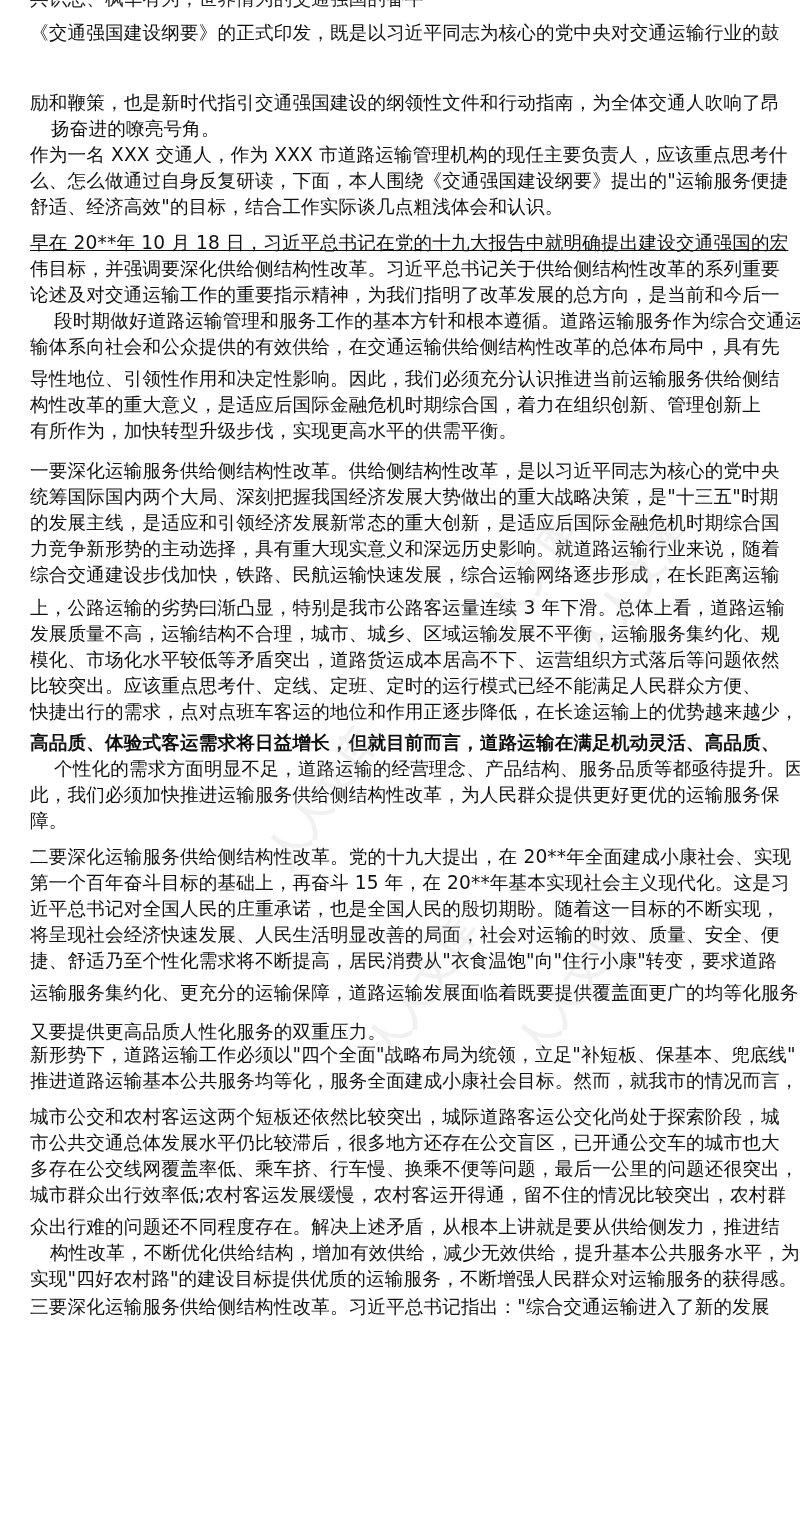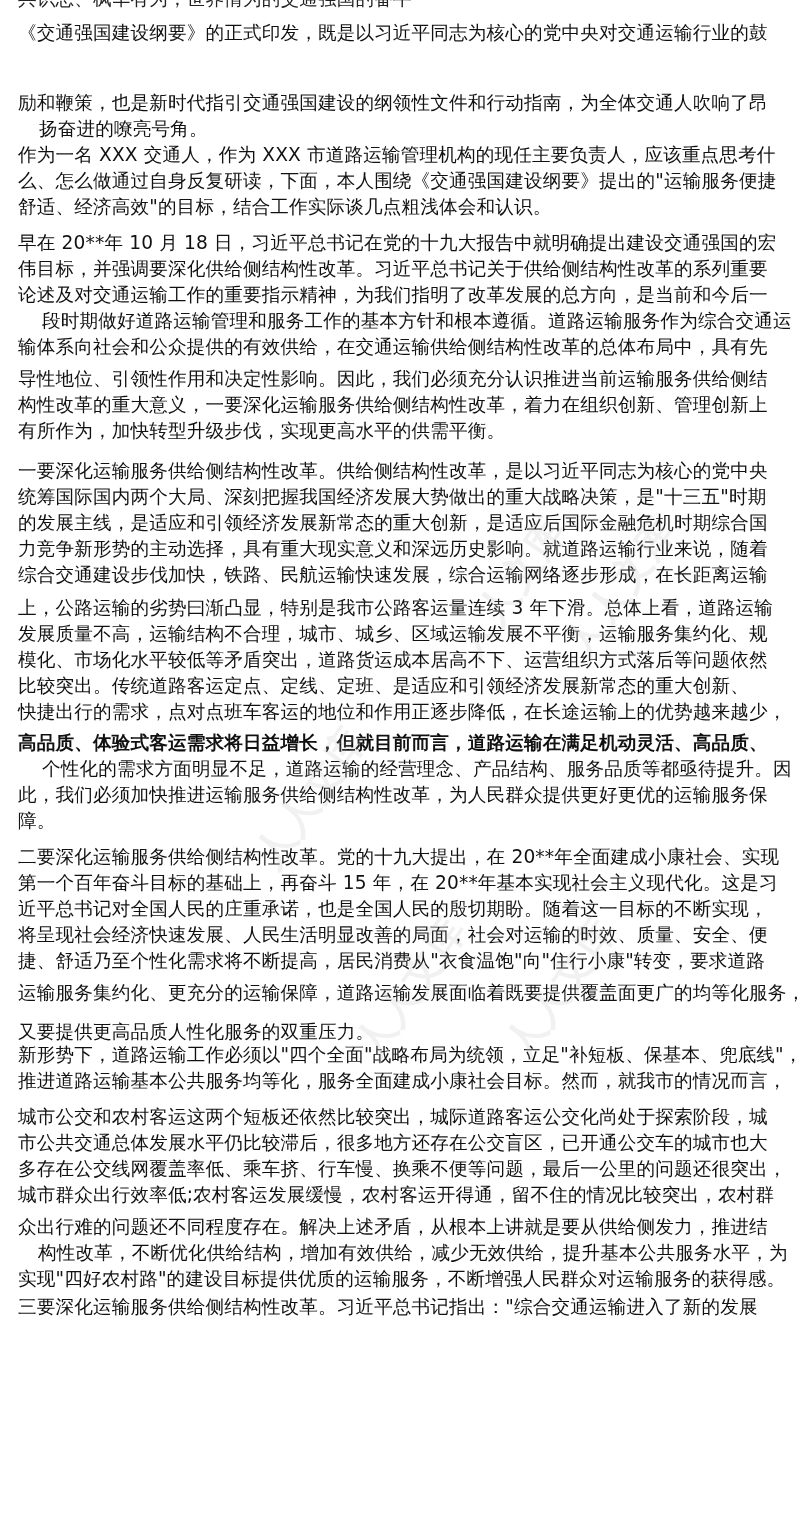--- a/index.html
+++ b/index.html
@@ -6,21 +6,21 @@
     body {
       width: 800px;
       height: 1514px;
       position: relative;
       overflow: hidden;
       font-family: "DejaVu Sans", "Liberation Sans", sans-serif;
       color: #111111;
     }
     .page {
       position: absolute;
-      left: 0; top: 0;
+      left: 12px; top: 0;
       width: 760px;
       height: 1514px;
     }
     .line {
       position: absolute;
       left: 18px;
       width: 770px;
       font-size: 18.6px;
       line-height: 22px;
       white-space: nowrap;
@@ -60,37 +60,37 @@
 
   <div class="line cut-line">共识思、枫华有为，世界情为的交通强国的备牛</div>
 
   <div id="lines">
       <div class="line" style="top: 22px;">《交通强国建设纲要》的正式印发，既是以习近平同志为核心的党中央对交通运输行业的鼓</div>
       <div class="line" style="top: 92px;">励和鞭策，也是新时代指引交通强国建设的纲领性文件和行动指南，为全体交通人吹响了昂</div>
       <div class="line" style="top: 118px; margin-left: 21px;">扬奋进的嘹亮号角。</div>
       <div class="line" style="top: 144px;">作为一名 XXX 交通人，作为 XXX 市道路运输管理机构的现任主要负责人，应该重点思考什</div>
       <div class="line" style="top: 170px;">么、怎么做通过自身反复研读，下面，本人围绕《交通强国建设纲要》提出的"运输服务便捷</div>
       <div class="line" style="top: 196px;">舒适、经济高效"的目标，结合工作实际谈几点粗浅体会和认识。</div>
-      <div class="line" style="top: 232px;">早在 20**年 10 月 18 日，习近平总书记在党的十九大报告中就明确提出建设交通强国的宏</div>
+      <div class="line" style="top: 232px; text-decoration: underline;">早在 20**年 10 月 18 日，习近平总书记在党的十九大报告中就明确提出建设交通强国的宏</div>
       <div class="line" style="top: 258px;">伟目标，并强调要深化供给侧结构性改革。习近平总书记关于供给侧结构性改革的系列重要</div>
       <div class="line" style="top: 284px;">论述及对交通运输工作的重要指示精神，为我们指明了改革发展的总方向，是当前和今后一</div>
       <div class="line" style="top: 310px; margin-left: 24px;">段时期做好道路运输管理和服务工作的基本方针和根本遵循。道路运输服务作为综合交通运</div>
       <div class="line" style="top: 336px;">输体系向社会和公众提供的有效供给，在交通运输供给侧结构性改革的总体布局中，具有先</div>
       <div class="line" style="top: 368px;">导性地位、引领性作用和决定性影响。因此，我们必须充分认识推进当前运输服务供给侧结</div>
-      <div class="line" style="top: 394px;">构性改革的重大意义，一要深化运输服务供给侧结构性改革，着力在组织创新、管理创新上</div>
+      <div class="line" style="top: 394px;">构性改革的重大意义，是适应后国际金融危机时期综合国，着力在组织创新、管理创新上</div>
       <div class="line" style="top: 420px;">有所作为，加快转型升级步伐，实现更高水平的供需平衡。</div>
       <div class="line" style="top: 460px;">一要深化运输服务供给侧结构性改革。供给侧结构性改革，是以习近平同志为核心的党中央</div>
       <div class="line" style="top: 486px;">统筹国际国内两个大局、深刻把握我国经济发展大势做出的重大战略决策，是"十三五"时期</div>
       <div class="line" style="top: 512px;">的发展主线，是适应和引领经济发展新常态的重大创新，是适应后国际金融危机时期综合国</div>
       <div class="line" style="top: 538px;">力竞争新形势的主动选择，具有重大现实意义和深远历史影响。就道路运输行业来说，随着</div>
       <div class="line" style="top: 564px;">综合交通建设步伐加快，铁路、民航运输快速发展，综合运输网络逐步形成，在长距离运输</div>
       <div class="line" style="top: 597px;">上，公路运输的劣势曰渐凸显，特别是我市公路客运量连续 3 年下滑。总体上看，道路运输</div>
       <div class="line" style="top: 623px;">发展质量不高，运输结构不合理，城市、城乡、区域运输发展不平衡，运输服务集约化、规</div>
       <div class="line" style="top: 649px;">模化、市场化水平较低等矛盾突出，道路货运成本居高不下、运营组织方式落后等问题依然</div>
-      <div class="line" style="top: 675px;">比较突出。传统道路客运定点、定线、定班、是适应和引领经济发展新常态的重大创新、</div>
+      <div class="line" style="top: 675px;">比较突出。应该重点思考什、定线、定班、定时的运行模式已经不能满足人民群众方便、</div>
       <div class="line" style="top: 701px;">快捷出行的需求，点对点班车客运的地位和作用正逐步降低，在长途运输上的优势越来越少，</div>
       <div class="line" style="top: 732px; font-weight: bold;">高品质、体验式客运需求将日益增长，但就目前而言，道路运输在满足机动灵活、高品质、</div>
       <div class="line" style="top: 758px; margin-left: 24px;">个性化的需求方面明显不足，道路运输的经营理念、产品结构、服务品质等都亟待提升。因</div>
       <div class="line" style="top: 784px;">此，我们必须加快推进运输服务供给侧结构性改革，为人民群众提供更好更优的运输服务保</div>
       <div class="line" style="top: 810px;">障。</div>
       <div class="line" style="top: 846px;">二要深化运输服务供给侧结构性改革。党的十九大提出，在 20**年全面建成小康社会、实现</div>
       <div class="line" style="top: 872px;">第一个百年奋斗目标的基础上，再奋斗 15 年，在 20**年基本实现社会主义现代化。这是习</div>
       <div class="line" style="top: 898px;">近平总书记对全国人民的庄重承诺，也是全国人民的殷切期盼。随着这一目标的不断实现，</div>
       <div class="line" style="top: 924px;">将呈现社会经济快速发展、人民生活明显改善的局面，社会对运输的时效、质量、安全、便</div>
       <div class="line" style="top: 950px;">捷、舒适乃至个性化需求将不断提高，居民消费从"衣食温饱"向"住行小康"转变，要求道路</div>

